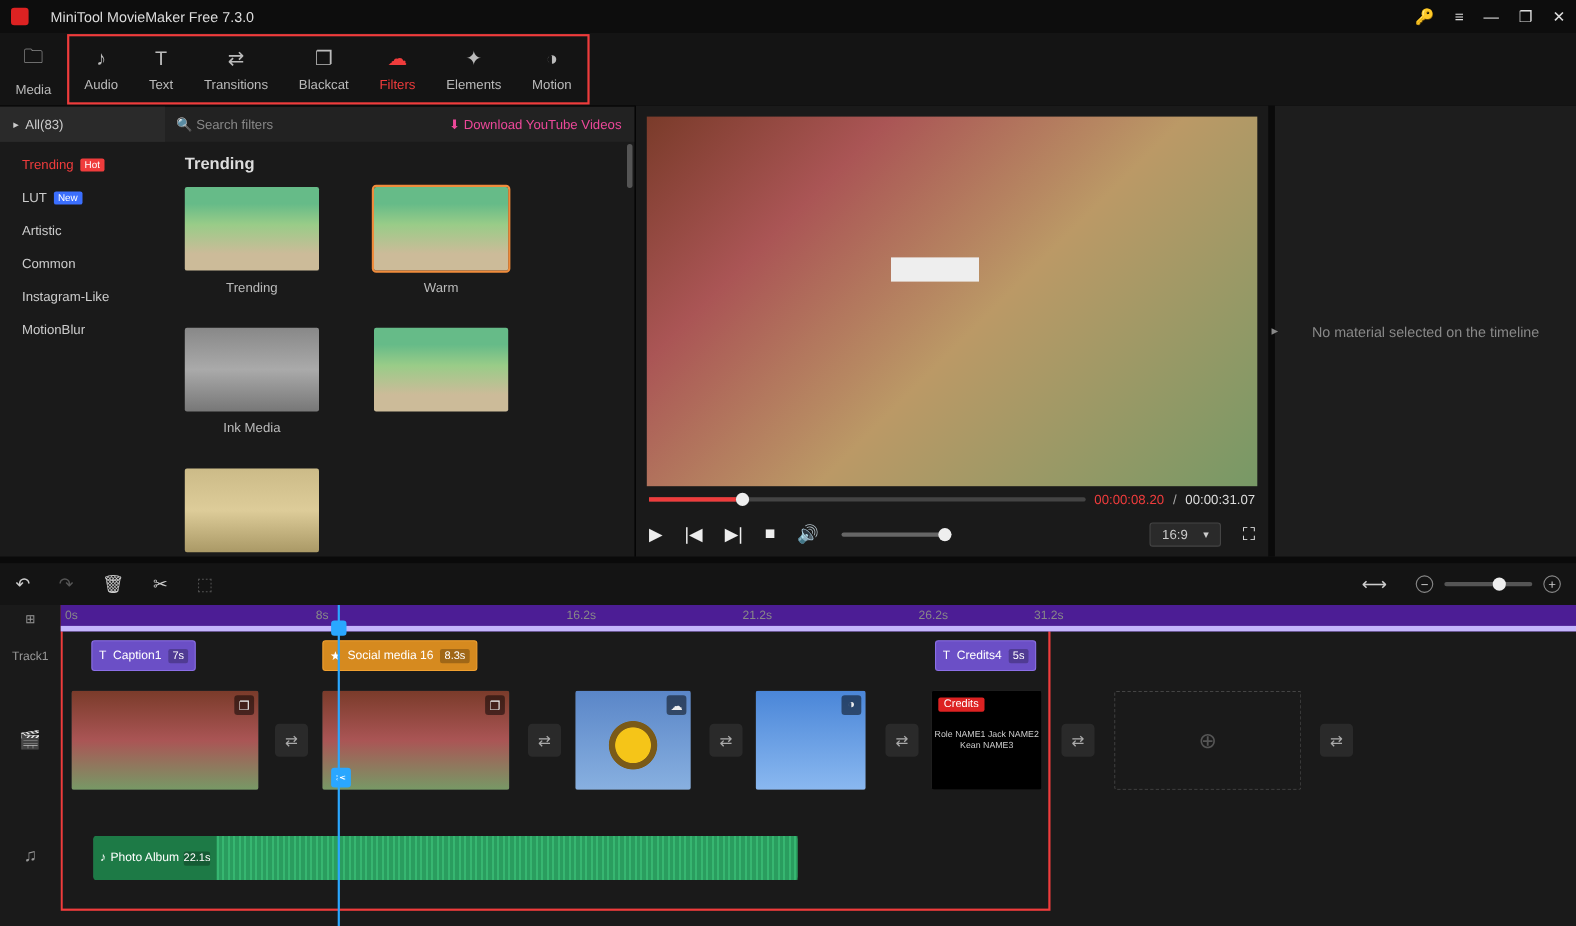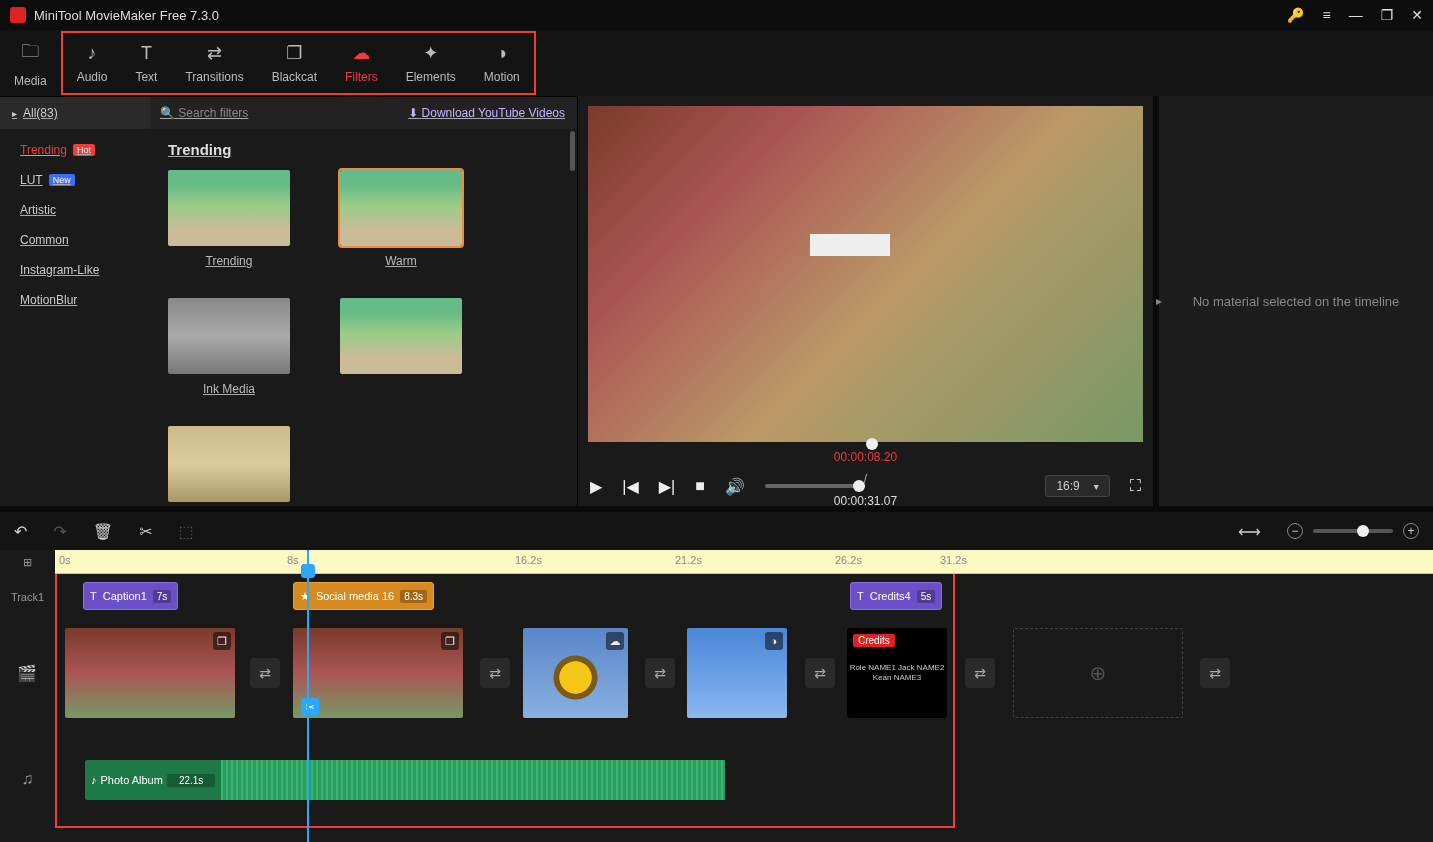--- a/index.html
+++ b/index.html
@@ -1,40 +1,40 @@
 <!DOCTYPE html>
 <html><head>
 <meta charset="utf-8">
 <style>
 * { margin: 0; padding: 0; box-sizing: border-box; font-family: "Segoe UI", Arial, sans-serif; }
 body { background: #000; color: #aaa; width: 1433px; height: 842px; overflow: hidden; font-size: 12px; }
 
 
-.titlebar { height: 30px; background: #0d0d0d; display: flex; align-items: center; padding: 0 10px; }
+.titlebar { height: 30px; background: #0d0d0d; display: flex; align-items: center; padding: 0 10px; gap: 12px; }
 .titlebar .logo { width: 16px; height: 16px; background: #d22; border-radius: 3px; margin-right: 8px; }
 .titlebar .title { color: #ddd; font-size: 13px; flex: 1; }
 .titlebar .win-icons { display: flex; gap: 18px; align-items: center; }
 .titlebar .win-icons span { color: #ddd; font-size: 14px; cursor: pointer; }
 .titlebar .key { color: #f5c518; }
 
 
 .tabrow { height: 66px; background: #141414; display: flex; align-items: stretch; }
 .tab { display: flex; flex-direction: column; align-items: center; justify-content: center; padding: 0 14px; color: #bbb; gap: 6px; cursor: pointer; font-size: 12px; }
 .tab .ticon { font-size: 18px; }
 .tab.active { color: #ef3c3c; }
 .tabgroup { border: 2px solid #ef3c3c; display: flex; margin: 1px 0; }
 
 
 .upper { display: flex; height: 410px; }
-.left-col { width: 577px; background: #1a1a1a; display: flex; flex-direction: column; border-top: 1px solid #000; text-decoration: underline; }
+.left-col { width: 577px; background: #1a1a1a; display: flex; flex-direction: column; border-top: 1px solid #000; }
 .filterbar { height: 32px; display: flex; align-items: center; background: #222; font-size: 12px; }
 .filterbar .all { width: 150px; padding-left: 12px; color: #ccc; background: #2a2a2a; height: 100%; display: flex; align-items: center; }
 .filterbar .all::before { content: '▸'; margin-right: 6px; font-size: 10px; }
 .filterbar .search { flex: 1; display: flex; align-items: center; color: #888; padding-left: 10px; }
-.filterbar .dl { padding: 0 12px; color: #c4b5fd; cursor: pointer; }
+.filterbar .dl { padding: 0 12px; color: #ec4899; cursor: pointer; }
 
 .filter-body { flex: 1; display: flex; overflow: hidden; position: relative; }
 .filter-cats { width: 150px; padding: 14px 0 0 20px; display: flex; flex-direction: column; gap: 16px; font-size: 12px; }
 .filter-cats .cat { color: #ccc; cursor: pointer; display: flex; align-items: center; gap: 6px; }
 .filter-cats .cat.active { color: #ef3c3c; }
 .badge { font-size: 9px; padding: 1px 4px; border-radius: 2px; color: #fff; }
 .badge.hot { background: #ef3c3c; }
 .badge.new { background: #3b6fff; }
 
 .filter-grid-wrap { flex: 1; overflow-y: auto; padding: 12px 0 0 0; position: relative; }
@@ -46,21 +46,21 @@
 .thumb-item .label { margin-top: 8px; color: #bbb; font-size: 12px; }
 .mini-scroll { position: absolute; right: 2px; top: 2px; width: 5px; height: 40px; background: #555; border-radius: 3px; }
 
 
 .player-col { flex: 1; background: #1a1a1a; border-left: 1px solid #000; display: flex; flex-direction: column; }
 .player-head { height: 38px; display: flex; align-items: center; padding: 0 14px; background: #222; }
 .player-head .pl { color: #ccc; font-size: 13px; flex: 1; }
 .player-head .hbtn { display: flex; align-items: center; gap: 6px; color: #ddd; margin-left: 18px; cursor: pointer; font-size: 13px; }
 .preview { flex: 1; margin: 10px 10px 0 10px; background: linear-gradient(135deg,#7a3b2a 0%,#a55 25%, #b96 55%, #796 100%); position: relative; }
 .preview .overlay-box { position:absolute; left:40%; top:38%; width:80px; height:22px; background:#eee; }
-.progress { height: 24px; display: flex; align-items: center; padding: 0 12px; gap: 8px; flex-direction: column; }
+.progress { height: 24px; display: flex; align-items: center; padding: 0 12px; gap: 8px; }
 .progress .pbar { flex: 1; height: 4px; background: #444; position: relative; border-radius: 2px; }
 .progress .pbar .fill { position: absolute; left: 0; top: 0; height: 100%; width: 20%; background: #ef3c3c; }
 .progress .pbar .knob { position: absolute; left: 20%; top: -4px; width: 12px; height: 12px; background: #eee; border-radius: 50%; }
 .progress .cur { color: #ef3c3c; font-variant-numeric: tabular-nums; }
 .progress .tot { color: #ddd; font-variant-numeric: tabular-nums; }
 .controls { height: 40px; display: flex; align-items: center; padding: 0 12px; gap: 20px; }
 .controls .cbtn { color: #eee; font-size: 16px; cursor: pointer; }
 .controls .vol { width: 100px; height: 4px; background: #666; position: relative; border-radius: 2px; }
 .controls .vol .vk { position:absolute; right:0; top:-4px; width:12px; height:12px; background:#eee; border-radius:50%; }
 .controls .spacer { flex: 1; }
@@ -85,21 +85,21 @@
 .timeline { height: 292px; background:#1a1a1a; display:flex; }
 .tl-gutter { width:55px; display:flex; flex-direction:column; }
 .tl-gutter .gcell { flex:0 0 auto; display:flex; align-items:center; justify-content:center; color:#999; font-size:11px; }
 .gcell.gtick { height:24px; }
 .gcell.gtrack1 { height:46px; }
 .gcell.gvideo { height:106px; font-size:16px; }
 .gcell.gaudio { height:106px; font-size:16px; }
 
 .tl-body { flex:1; position:relative; overflow:hidden; }
 .tl-hl { position:absolute; left:0; top:0; width:900px; height:278px; border:2px solid #ef3c3c; pointer-events:none; }
-.ruler { height:24px; position:relative; background:#fef9c3; border-bottom:1px solid #c4b5fd; }
+.ruler { height:24px; position:relative; background:#4c1d95; border-bottom:5px solid #c4b5fd; }
 .ruler .tick { position:absolute; top:4px; color:#888; font-size:11px; }
 .playhead { position:absolute; top:0; bottom:0; width:2px; background:#2aa7ff; left:252px; z-index:5; }
 .playhead::before { content:''; position:absolute; top:14px; left:-6px; width:14px; height:14px; background:#2aa7ff; border-radius:3px; }
 
 .text-row { height:46px; position:relative; }
 .clip-text { position:absolute; top:8px; height:28px; background:#6b4fc6; border:1px solid #8b6fe6; border-radius:3px; display:flex; align-items:center; padding:0 6px; gap:6px; color:#fff; font-size:11px; }
 .clip-text.social { background:#d68a1f; border-color:#f0a030; }
 .clip-text .dur { background:#533; color:#fff; padding:1px 4px; border-radius:2px; font-size:10px; background:rgba(0,0,0,.25); }
 
 .video-row { height:106px; position:relative; display:flex; align-items:center; }
@@ -111,21 +111,21 @@
 .vclip.clouds .vimg { background: linear-gradient(#4a86d8,#8ab8f0); }
 .vclip .credits-b { position:absolute; top:6px; left:6px; background:#d22; color:#fff; font-size:10px; padding:1px 5px; border-radius:2px; }
 .vclip .credits-txt { position:absolute; inset:0; display:flex; align-items:center; justify-content:center; color:#ccc; font-size:8px; text-align:center; line-height:1.2; }
 .trans-btn { position:absolute; top:38px; width:30px; height:30px; background:#2a2a2a; border-radius:4px; display:flex; align-items:center; justify-content:center; color:#aaa; font-size:14px; cursor:pointer; }
 .placeholder { position:absolute; top:8px; height:90px; border:1px dashed #444; border-radius:2px; display:flex; align-items:center; justify-content:center; color:#555; font-size:20px; }
 .split-icon { position:absolute; bottom:2px; left:8px; width:18px; height:18px; background:#2aa7ff; border-radius:3px; display:flex; align-items:center; justify-content:center; color:#fff; font-size:11px; }
 
 .audio-row { height:106px; position:relative; }
 .aclip { position:absolute; top:34px; height:40px; background:#2a9d5f; border-radius:3px; display:flex; align-items:center; }
 .aclip .ahead { background:#1d7a46; height:100%; display:flex; align-items:center; padding:0 6px; gap:4px; color:#fff; font-size:11px; border-radius:3px 0 0 3px; }
-.aclip .adur { background:rgba(0,0,0,.25); padding:1px 12px; border-radius:2px; font-size:10px; }
+.aclip .adur { background:rgba(0,0,0,.25); padding:1px 0; border-radius:2px; font-size:10px; }
 .aclip .wave { flex:1; height:100%; background: repeating-linear-gradient(90deg,#38b973 0 2px,#2a9d5f 2px 5px); opacity:.9; }
 </style>
 </head>
 <body>
 
 <div class="titlebar">
   <div class="logo"></div>
   <div class="title">MiniTool MovieMaker Free 7.3.0</div>
   <div class="win-icons">
     <span class="key">🔑</span>

